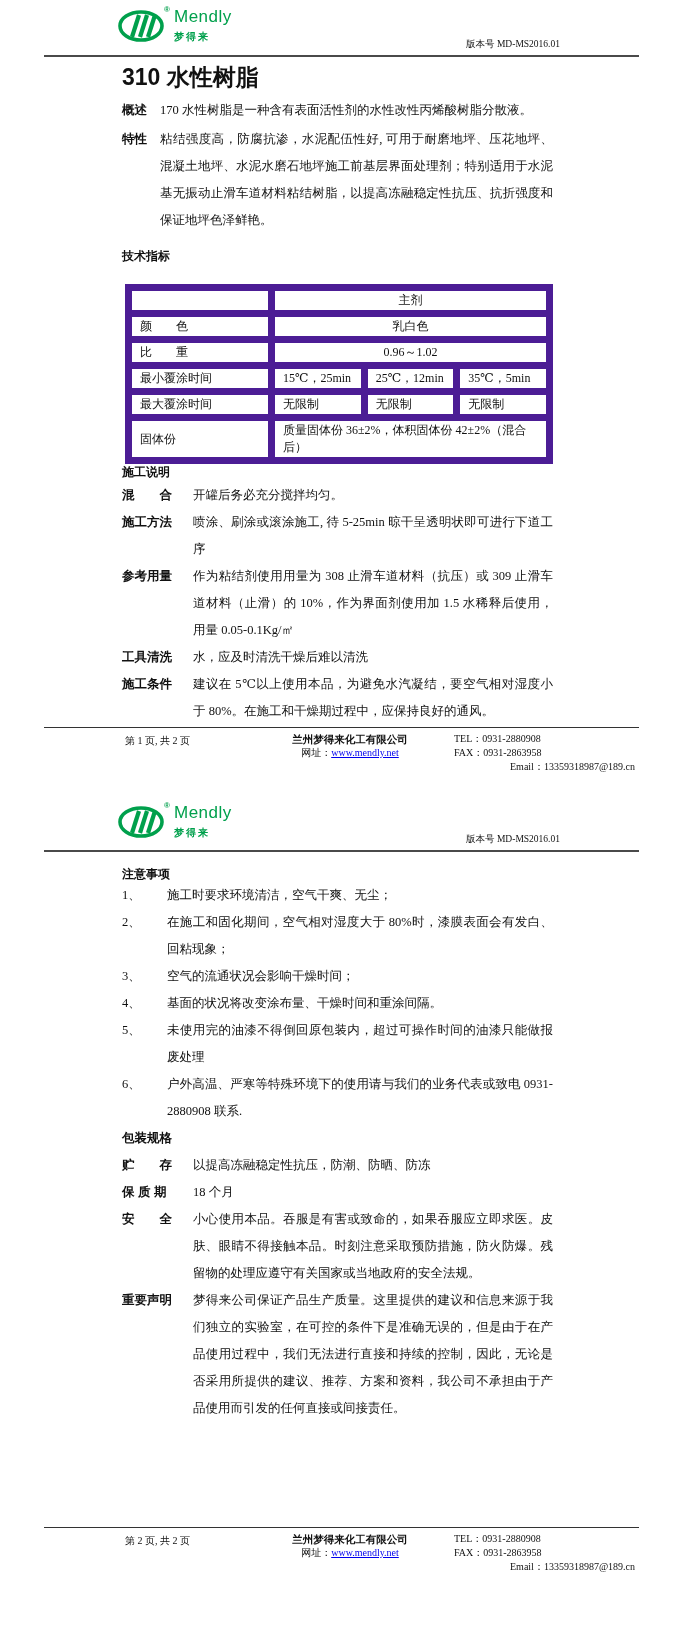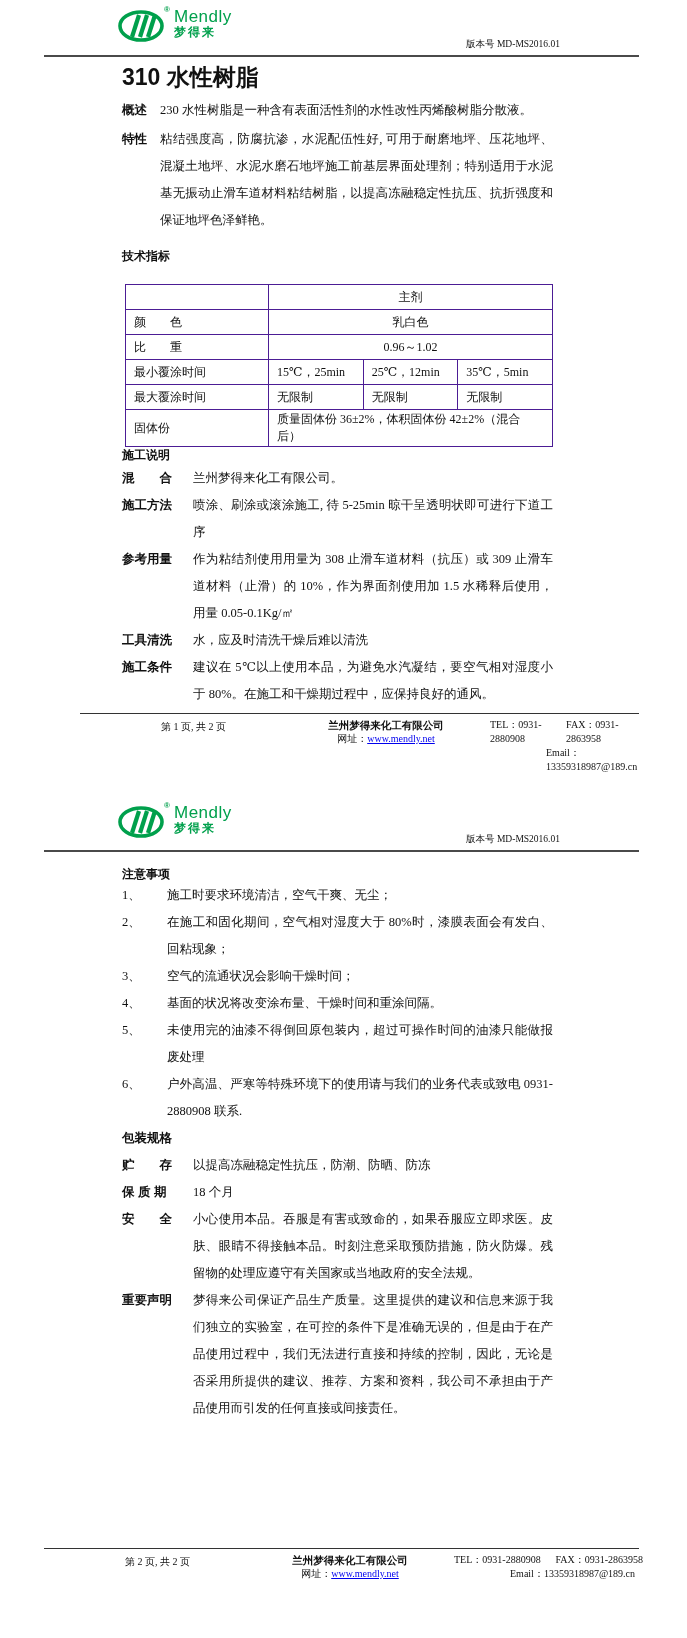--- a/index.html
+++ b/index.html
@@ -21,21 +21,21 @@
   .page-2 .page-header { height: 60px; }
   .logo { position: absolute; left: 118px; top: 8px; display: flex; align-items: flex-start; }
   .page-2 .logo { top: 14px; }
   .logo-mark { position: relative; width: 50px; height: 36px; }
   .logo-reg { position: absolute; right: -2px; top: -3px; font-size: 8px; color: var(--brand);
     font-family: "Liberation Sans", sans-serif; font-weight: bold; }
   .logo-words { margin-left: 6px; line-height: 1; }
   .logo-name { font-family: "Liberation Sans", "DejaVu Sans", sans-serif; font-weight: normal;
     font-size: 17px; color: var(--brand); letter-spacing: 0.5px; }
   .logo-cn { font-family: "Liberation Sans", "DejaVu Sans", sans-serif; font-weight: bold;
-    font-size: 12px; color: var(--brand); margin-top: 1px; letter-spacing: 2px; }
+    font-size: 10px; color: var(--brand); margin-top: 7px; letter-spacing: 2px; }
   .version { position: absolute; right: 127px; bottom: 4px; font-size: 9.5px; }
   .page-rule { border: none; border-top: 2px solid var(--rule); margin: 0 48px 0 44px; }
 
   
   .doc-title { margin: 8px 134px 0 122px; font-family: "Liberation Sans", "DejaVu Sans", sans-serif;
     font-weight: bold; font-size: 23px; line-height: 24px; }
   .kv { display: flex; margin: 0 134px 0 122px; }
   .kv .kv-label { flex: 0 0 38px; font-family: "Liberation Sans", "DejaVu Sans", sans-serif;
     font-weight: bold; line-height: 27px; white-space: nowrap; }
   .kv.wide .kv-label { flex: 0 0 71px; }
@@ -44,41 +44,41 @@
   .sec-heading { margin: 0 0 0 122px; font-family: "Liberation Sans", "DejaVu Sans", sans-serif;
     font-weight: bold; font-size: 12px; line-height: 16px; }
   .mt8  { margin-top: 8px; }
   .mt14 { margin-top: 14px; }
   .mt24 { }
   .mt2  { margin-top: 2px; }
 
   
   .spec-table { border-collapse: collapse; margin: 20px 0 0 125px; table-layout: fixed;
     width: 428px; font-size: 12px; }
-  .spec-table td { border: 1px solid #4c1d95; height: 25px; padding: 1px 8px; vertical-align: middle; }
+  .spec-table td { border: 7px solid #4c1d95; height: 25px; padding: 1px 8px; vertical-align: middle; }
   .spec-table .col-label { width: 143px; }
   .spec-table .center { text-align: center; }
 
   
   .note { display: flex; margin: 0 134px 0 122px; }
   .note-num { flex: 0 0 45px; line-height: 27px; }
   .note-text { flex: 1; margin: 0; line-height: 27px; text-align: justify; }
 
   
   .page-footer { position: absolute; left: 0; right: 0; }
-  .page-1 .page-footer { bottom: 16px; margin-left: 36px; }
-  .page-2 .page-footer { bottom: 57px; }
+  .page-1 .page-footer { bottom: 16px; }
+  .page-2 .page-footer { bottom: 64px; }
   .footer-rule { border: none; border-top: 1px solid #333; margin: 0 48px 3px 44px; }
   .footer-cols { display: flex; padding: 1px 40px 0 125px; font-size: 10px; line-height: 14px; }
   .footer-left { flex: 0 0 135px; padding-top: 2px; }
   .footer-mid { flex: 0 0 180px; text-align: center; }
   .footer-company { font-family: "Liberation Sans", "DejaVu Sans", sans-serif; font-weight: bold;
     font-size: 10.5px; }
   .footer-right { flex: 1; padding-left: 14px; }
-  .footer-telfax { display: flex; justify-content: space-between; padding-right: 4px; }
+  .footer-telfax { display: flex; justify-content: space-between; padding-right: 4px; flex-direction: column; }
   .footer-email { padding-left: 56px; }
   .link { color: #0000EE; text-decoration: underline; cursor: pointer; }
 </style>
 </head>
 <body>
 
 <div>
 
   <section class="page page-1">
 
@@ -101,21 +101,21 @@
         </span>
       </div>
       <div class="version">版本号 MD-MS2016.01</div>
     </div>
     <hr class="page-rule">
 
     <h1 class="doc-title">310 水性树脂</h1>
 
     <div class="kv mt8">
       <span class="kv-label">概述</span>
-      <p class="kv-text">230 水性树脂是一种含有表面活性剂的水性改性丙烯酸树脂分散液。</p>
+      <p class="kv-text">170 水性树脂是一种含有表面活性剂的水性改性丙烯酸树脂分散液。</p>
     </div>
 
     <div class="kv mt2">
       <span class="kv-label">特性</span>
       <p class="kv-text">粘结强度高，防腐抗渗，水泥配伍性好, 可用于耐磨地坪、压花地坪、混凝土地坪、水泥水磨石地坪施工前基层界面处理剂；特别适用于水泥基无振动止滑车道材料粘结树脂，以提高冻融稳定性抗压、抗折强度和保证地坪色泽鲜艳。</p>
     </div>
 
     <h2 class="sec-heading mt14">技术指标</h2>
 
     <table class="spec-table">
@@ -148,21 +148,21 @@
         <td class="col-label">固体份</td>
         <td colspan="3">质量固体份 36±2%，体积固体份 42±2%（混合后）</td>
       </tr>
     </tbody>
       </table>
 
     <h2 class="sec-heading mt24">施工说明</h2>
 
     <div class="kv wide mt2">
       <span class="kv-label">混　　合</span>
-      <p class="kv-text no-justify">兰州梦得来化工有限公司。</p>
+      <p class="kv-text no-justify">开罐后务必充分搅拌均匀。</p>
     </div>
     <div class="kv wide">
       <span class="kv-label">施工方法</span>
       <p class="kv-text">喷涂、刷涂或滚涂施工, 待 5-25min 晾干呈透明状即可进行下道工序</p>
     </div>
     <div class="kv wide">
       <span class="kv-label">参考用量</span>
       <p class="kv-text">作为粘结剂使用用量为 308 止滑车道材料（抗压）或 309 止滑车道材料（止滑）的 10%，作为界面剂使用加 1.5 水稀释后使用，用量 0.05-0.1Kg/㎡</p>
     </div>
     <div class="kv wide">

